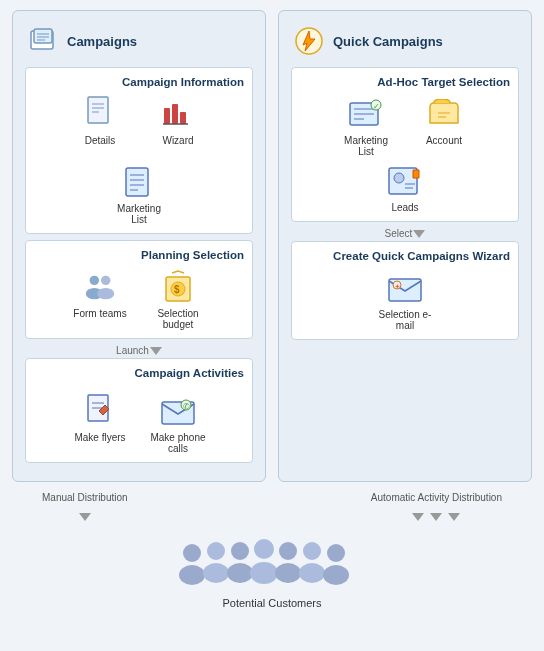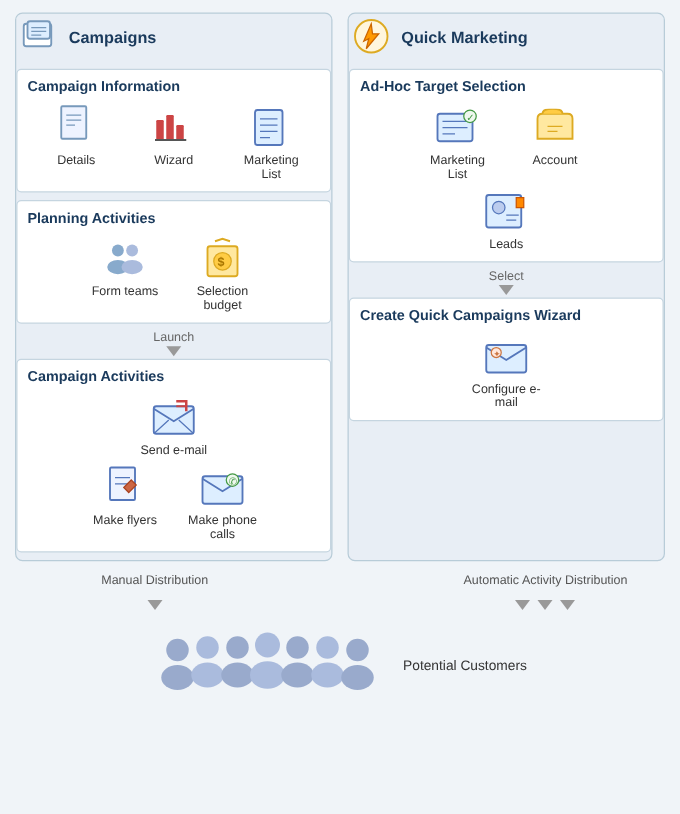--- a/index.html
+++ b/index.html
@@ -24,21 +24,21 @@
       display: flex;
       gap: 12px;
       padding: 10px 12px 6px 12px;
     }
 
     .panel {
       background: #e8eef5;
       border: 1px solid #b8ccd8;
       border-radius: 6px;
       flex: 1;
-      padding: 0;
+      padding: 12px;
     }
 
     .panel-header {
       display: flex;
       align-items: center;
       gap: 6px;
       margin-bottom: 8px;
     }
 
     .panel-title {
@@ -49,21 +49,21 @@
 
     .sub-box {
       background: #ffffff;
       border: 1px solid #c5d5e0;
       border-radius: 4px;
       padding: 8px;
       margin-bottom: 6px;
     }
 
     .sub-box-title {
-      text-align: left;
+      text-align: right;
       font-weight: 600;
       font-size: 11.5px;
       color: #1a3a5c;
       margin-bottom: 8px;
     }
 
     .icon-row {
       display: flex;
       justify-content: center;
       gap: 18px;
@@ -89,23 +89,24 @@
       justify-content: center;
       font-size: 22px;
     }
 
     .arrow-label {
       text-align: center;
       color: #666;
       font-size: 10px;
       margin: 2px 0;
       display: flex;
-      flex-direction: column;
+      flex-direction: row;
       align-items: center;
       gap: 1px;
+      justify-content: center;
     }
 
     .arrow-down {
       width: 0;
       height: 0;
       border-left: 6px solid transparent;
       border-right: 6px solid transparent;
       border-top: 8px solid #999;
     }
 
@@ -124,40 +125,39 @@
       align-items: flex-start;
       padding: 0 30px;
       margin-bottom: 0;
     }
 
     .dist-item {
       display: flex;
       flex-direction: column;
       align-items: center;
       gap: 2px;
-      margin-left: 39px;
     }
 
     .dist-label {
       font-size: 10px;
       color: #555;
       text-align: center;
     }
 
     .dist-arrow-down {
       width: 0;
       height: 0;
       border-left: 6px solid transparent;
       border-right: 6px solid transparent;
       border-top: 8px solid #999;
     }
 
     .customers-section {
       display: flex;
-      flex-direction: row;
+      flex-direction: column;
       align-items: center;
       margin-top: 6px;
     }
 
     .customers-icons {
       display: flex;
       gap: -4px;
       font-size: 28px;
       margin-bottom: 2px;
     }
@@ -241,21 +241,21 @@
                 <line x1="7" y1="19" x2="21" y2="19" stroke="#5577bb" stroke-width="1"></line>
                 <line x1="7" y1="24" x2="15" y2="24" stroke="#5577bb" stroke-width="1"></line>
               </svg>
             </div>
             <span>Marketing List</span>
           </div>
         </div>
       </div>
 
       <div class="sub-box">
-        <div class="sub-box-title">Planning Activities</div>
+        <div class="sub-box-title">Planning Selection</div>
         <div class="icon-row">
           <div class="icon-item">
             <div class="icon-box team-icon">
               <svg width="38" height="30" viewBox="0 0 38 30">
                 <circle cx="13" cy="8" r="5" fill="#88aacc"></circle>
                 <ellipse cx="13" cy="22" rx="9" ry="6" fill="#88aacc"></ellipse>
                 <circle cx="25" cy="8" r="5" fill="#aabbdd"></circle>
                 <ellipse cx="25" cy="22" rx="9" ry="6" fill="#aabbdd"></ellipse>
               </svg>
             </div>
@@ -276,32 +276,20 @@
       </div>
 
       <div class="arrow-label">
         <span>Launch</span>
         <div class="arrow-down"></div>
       </div>
 
       <div class="sub-box">
         <div class="sub-box-title">Campaign Activities</div>
         <div class="icon-row">
-          <div class="icon-item">
-            <div class="icon-box email-icon">
-              <svg width="36" height="30" viewBox="0 0 36 30">
-                <rect x="2" y="6" width="32" height="22" rx="2" fill="#ddeeff" stroke="#5577bb" stroke-width="1.5"></rect>
-                <polyline points="2,8 18,18 34,8" stroke="#5577bb" stroke-width="1.5" fill="none"></polyline>
-                <path d="M2 28 L14 17 M34 28 L22 17" stroke="#5577bb" stroke-width="1" fill="none"></path>
-                <path d="M20 2 L28 2 L28 10" stroke="#cc4444" stroke-width="2" fill="none"></path>
-                <line x1="20" y1="6" x2="28" y2="6" stroke="#cc4444" stroke-width="1.5"></line>
-              </svg>
-            </div>
-            <span>Send e-mail</span>
-          </div>
         </div>
         <div class="icon-row" style="margin-top:6px">
           <div class="icon-item">
             <div class="icon-box flyer-icon">
               <svg width="30" height="36" viewBox="0 0 30 36">
                 <rect x="3" y="2" width="20" height="26" rx="1" fill="#eef3ff" stroke="#5577bb" stroke-width="1.5"></rect>
                 <line x1="7" y1="10" x2="19" y2="10" stroke="#5577bb" stroke-width="1"></line>
                 <line x1="7" y1="15" x2="19" y2="15" stroke="#5577bb" stroke-width="1"></line>
                 <path d="M14 18 L20 12 L24 16 L18 22 Z" fill="#cc6644" stroke="#aa4422" stroke-width="1"></path>
               </svg>
@@ -324,21 +312,21 @@
     </div>
 
     <div class="panel">
       <div class="panel-header">
         <div class="icon-box">
           <svg width="32" height="32" viewBox="0 0 32 32">
             <circle cx="16" cy="16" r="13" fill="#fff6dd" stroke="#ddaa22" stroke-width="1.5"></circle>
             <polygon points="16,6 10,20 14,18 12,26 22,14 17,14" fill="#ff9900" stroke="#cc6600" stroke-width="1"></polygon>
           </svg>
         </div>
-        <span class="panel-title">Quick Marketing</span>
+        <span class="panel-title">Quick Campaigns</span>
       </div>
 
       <div class="sub-box">
         <div class="sub-box-title">Ad-Hoc Target Selection</div>
         <div class="icon-row">
           <div class="icon-item">
             <div class="icon-box mktlist-icon">
               <svg width="36" height="30" viewBox="0 0 36 30">
                 <rect x="2" y="4" width="28" height="22" rx="2" fill="#ddeeff" stroke="#5577bb" stroke-width="1.5"></rect>
                 <line x1="6" y1="10" x2="26" y2="10" stroke="#5577bb" stroke-width="1"></line>
@@ -389,21 +377,21 @@
         <div class="icon-row">
           <div class="icon-item">
             <div class="icon-box configure-icon">
               <svg width="36" height="30" viewBox="0 0 36 30">
                 <rect x="2" y="6" width="32" height="22" rx="2" fill="#ddeeff" stroke="#5577bb" stroke-width="1.5"></rect>
                 <polyline points="2,8 18,18 34,8" stroke="#5577bb" stroke-width="1.5" fill="none"></polyline>
                 <circle cx="10" cy="12" r="4" fill="#ffe8dd" stroke="#cc7744" stroke-width="1"></circle>
                 <text x="7.5" y="15.5" font-size="7" fill="#cc7744">✦</text>
               </svg>
             </div>
-            <span>Configure e-mail</span>
+            <span>Selection e-mail</span>
           </div>
         </div>
       </div>
 
     </div>
   </div>
 
   <div class="bottom-section">
     <div class="distribution-row">
       <div class="dist-item">

